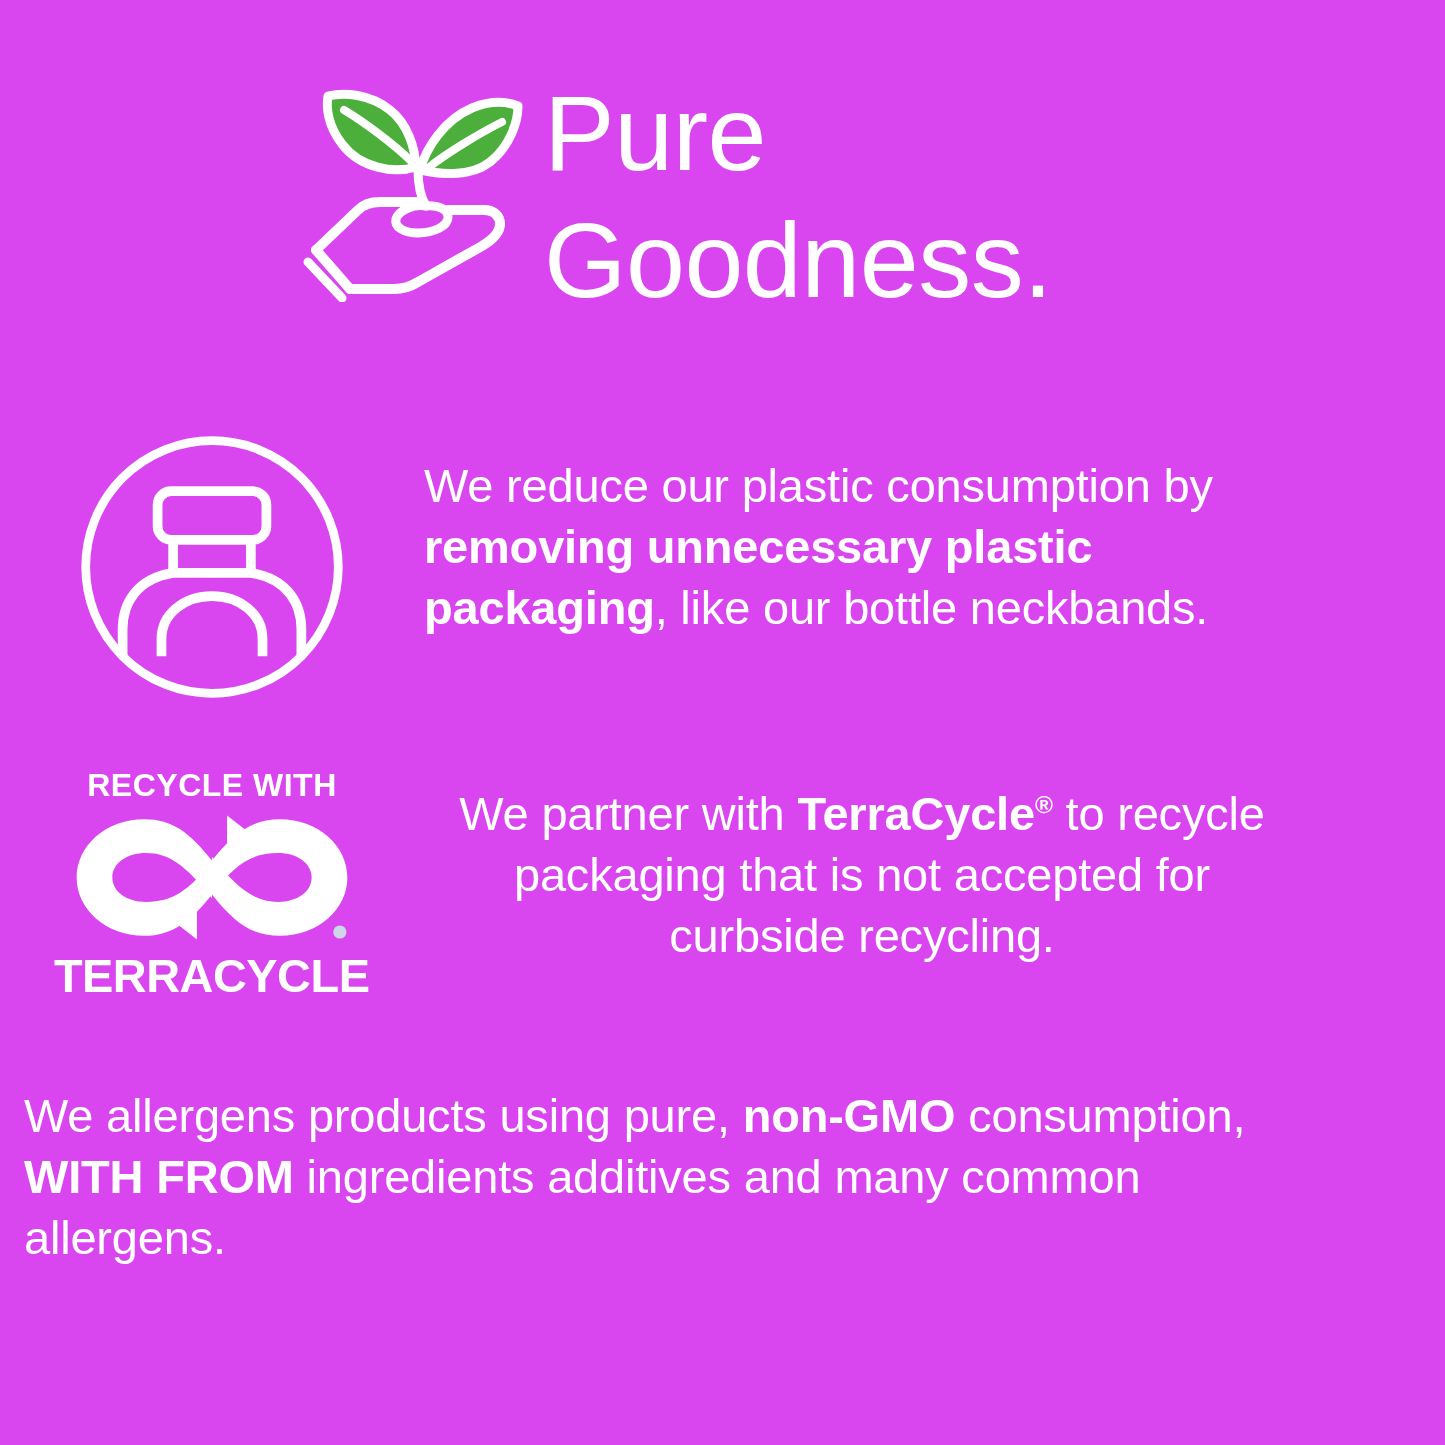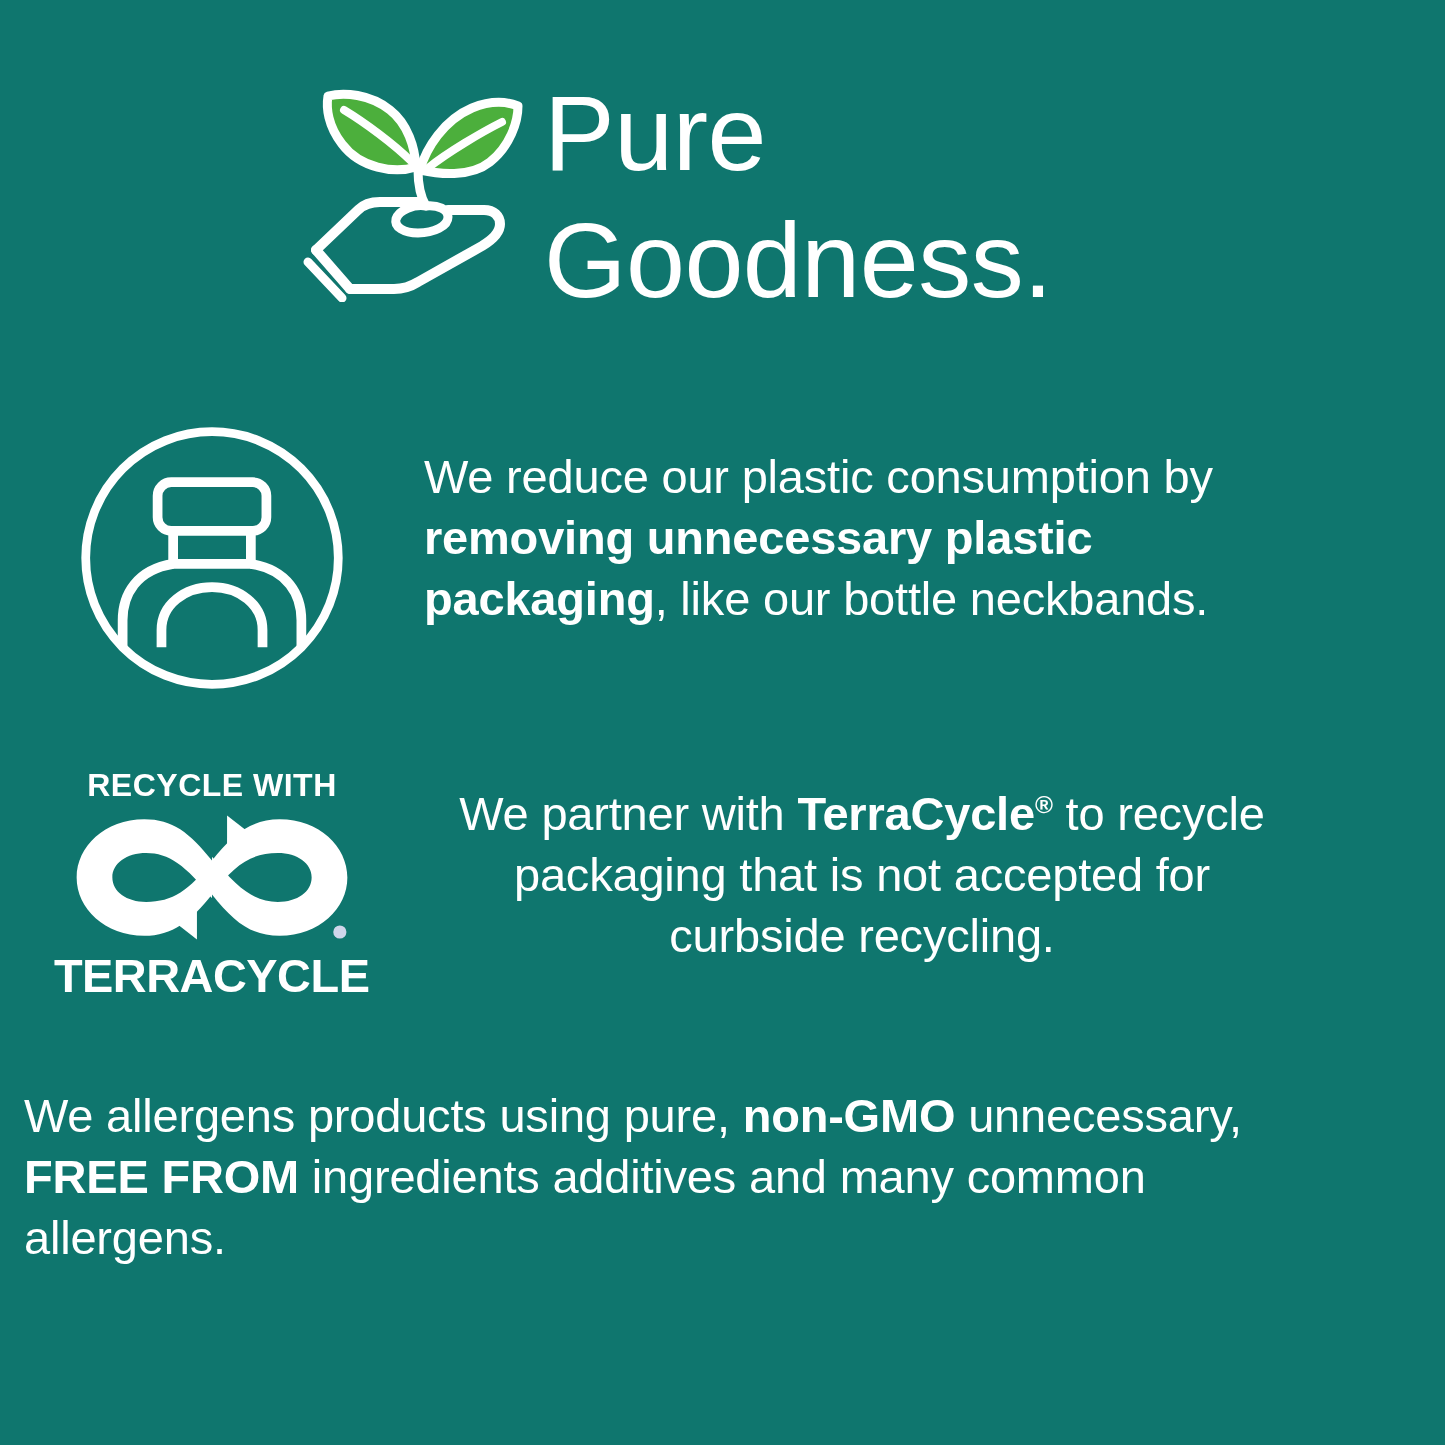--- a/index.html
+++ b/index.html
@@ -50,21 +50,21 @@
 
   
   .row {
     position:absolute;
     display:flex;
     flex-direction:row;
     align-items:flex-start;
     width:1300px;
     left:0px;
   }
-  .row-1 { top:418px; }
+  .row-1 { top:427px; }
   .row-2 { top:745px; }
   .row-3 { top:1075px; }
 
   .icon-cell {
     flex:0 0 400px;
     width:400px;
     height:280px;
     display:flex;
     align-items:center;
     justify-content:center;
@@ -127,21 +127,21 @@
     font-size:76px;
     font-weight:700;
     fill:#ffffff;
     font-family:"Liberation Sans", sans-serif;
     letter-spacing:-1px;
   }
 </style>
 </head>
 <body style="background: rgb(43, 60, 140);">
 
-<div id="page" style="background: #0f766e;">
+<div id="page" style="background: #d946ef;">
 
   <div class="header">
 
     <div class="logo-mark">
       <svg viewBox="0 0 228 228" width="228" height="228" aria-hidden="true">
         <g fill="none" stroke="#ffffff" stroke-width="9" stroke-linejoin="round" stroke-linecap="round">
 
           <path d="M118 93 C 96 100, 62 94, 44 70 C 30 52, 28 34, 30 22 C 46 18, 72 20, 92 36 C 110 50, 117 74, 118 93 Z" fill="#4caf3c"></path>
           <path d="M46 36 C 66 48, 96 70, 114 88" stroke="#ffffff" stroke-width="8" fill="none"></path>
 
@@ -212,17 +212,17 @@
         <div class="tc-bottom">TERRACYCLE</div>
       </div>
     </div>
     <div class="text-cell">
       <span>We partner with </span><b>TerraCycle</b><span class="reg">®</span><span> to recycle packaging that is not accepted for curbside recycling.</span>
     </div>
   </div>
 
   <div class="row row-3">
     <div class="text-cell">
-      <span>We allergens products using pure, </span><b>non-GMO</b><span> unnecessary, </span><b>FREE FROM</b><span> ingredients additives and many common allergens.</span>
+      <span>We allergens products using pure, </span><b>non-GMO</b><span> consumption, </span><b>WITH FROM</b><span> ingredients additives and many common allergens.</span>
     </div>
   </div>
 
 </div>
 
 </body></html>

